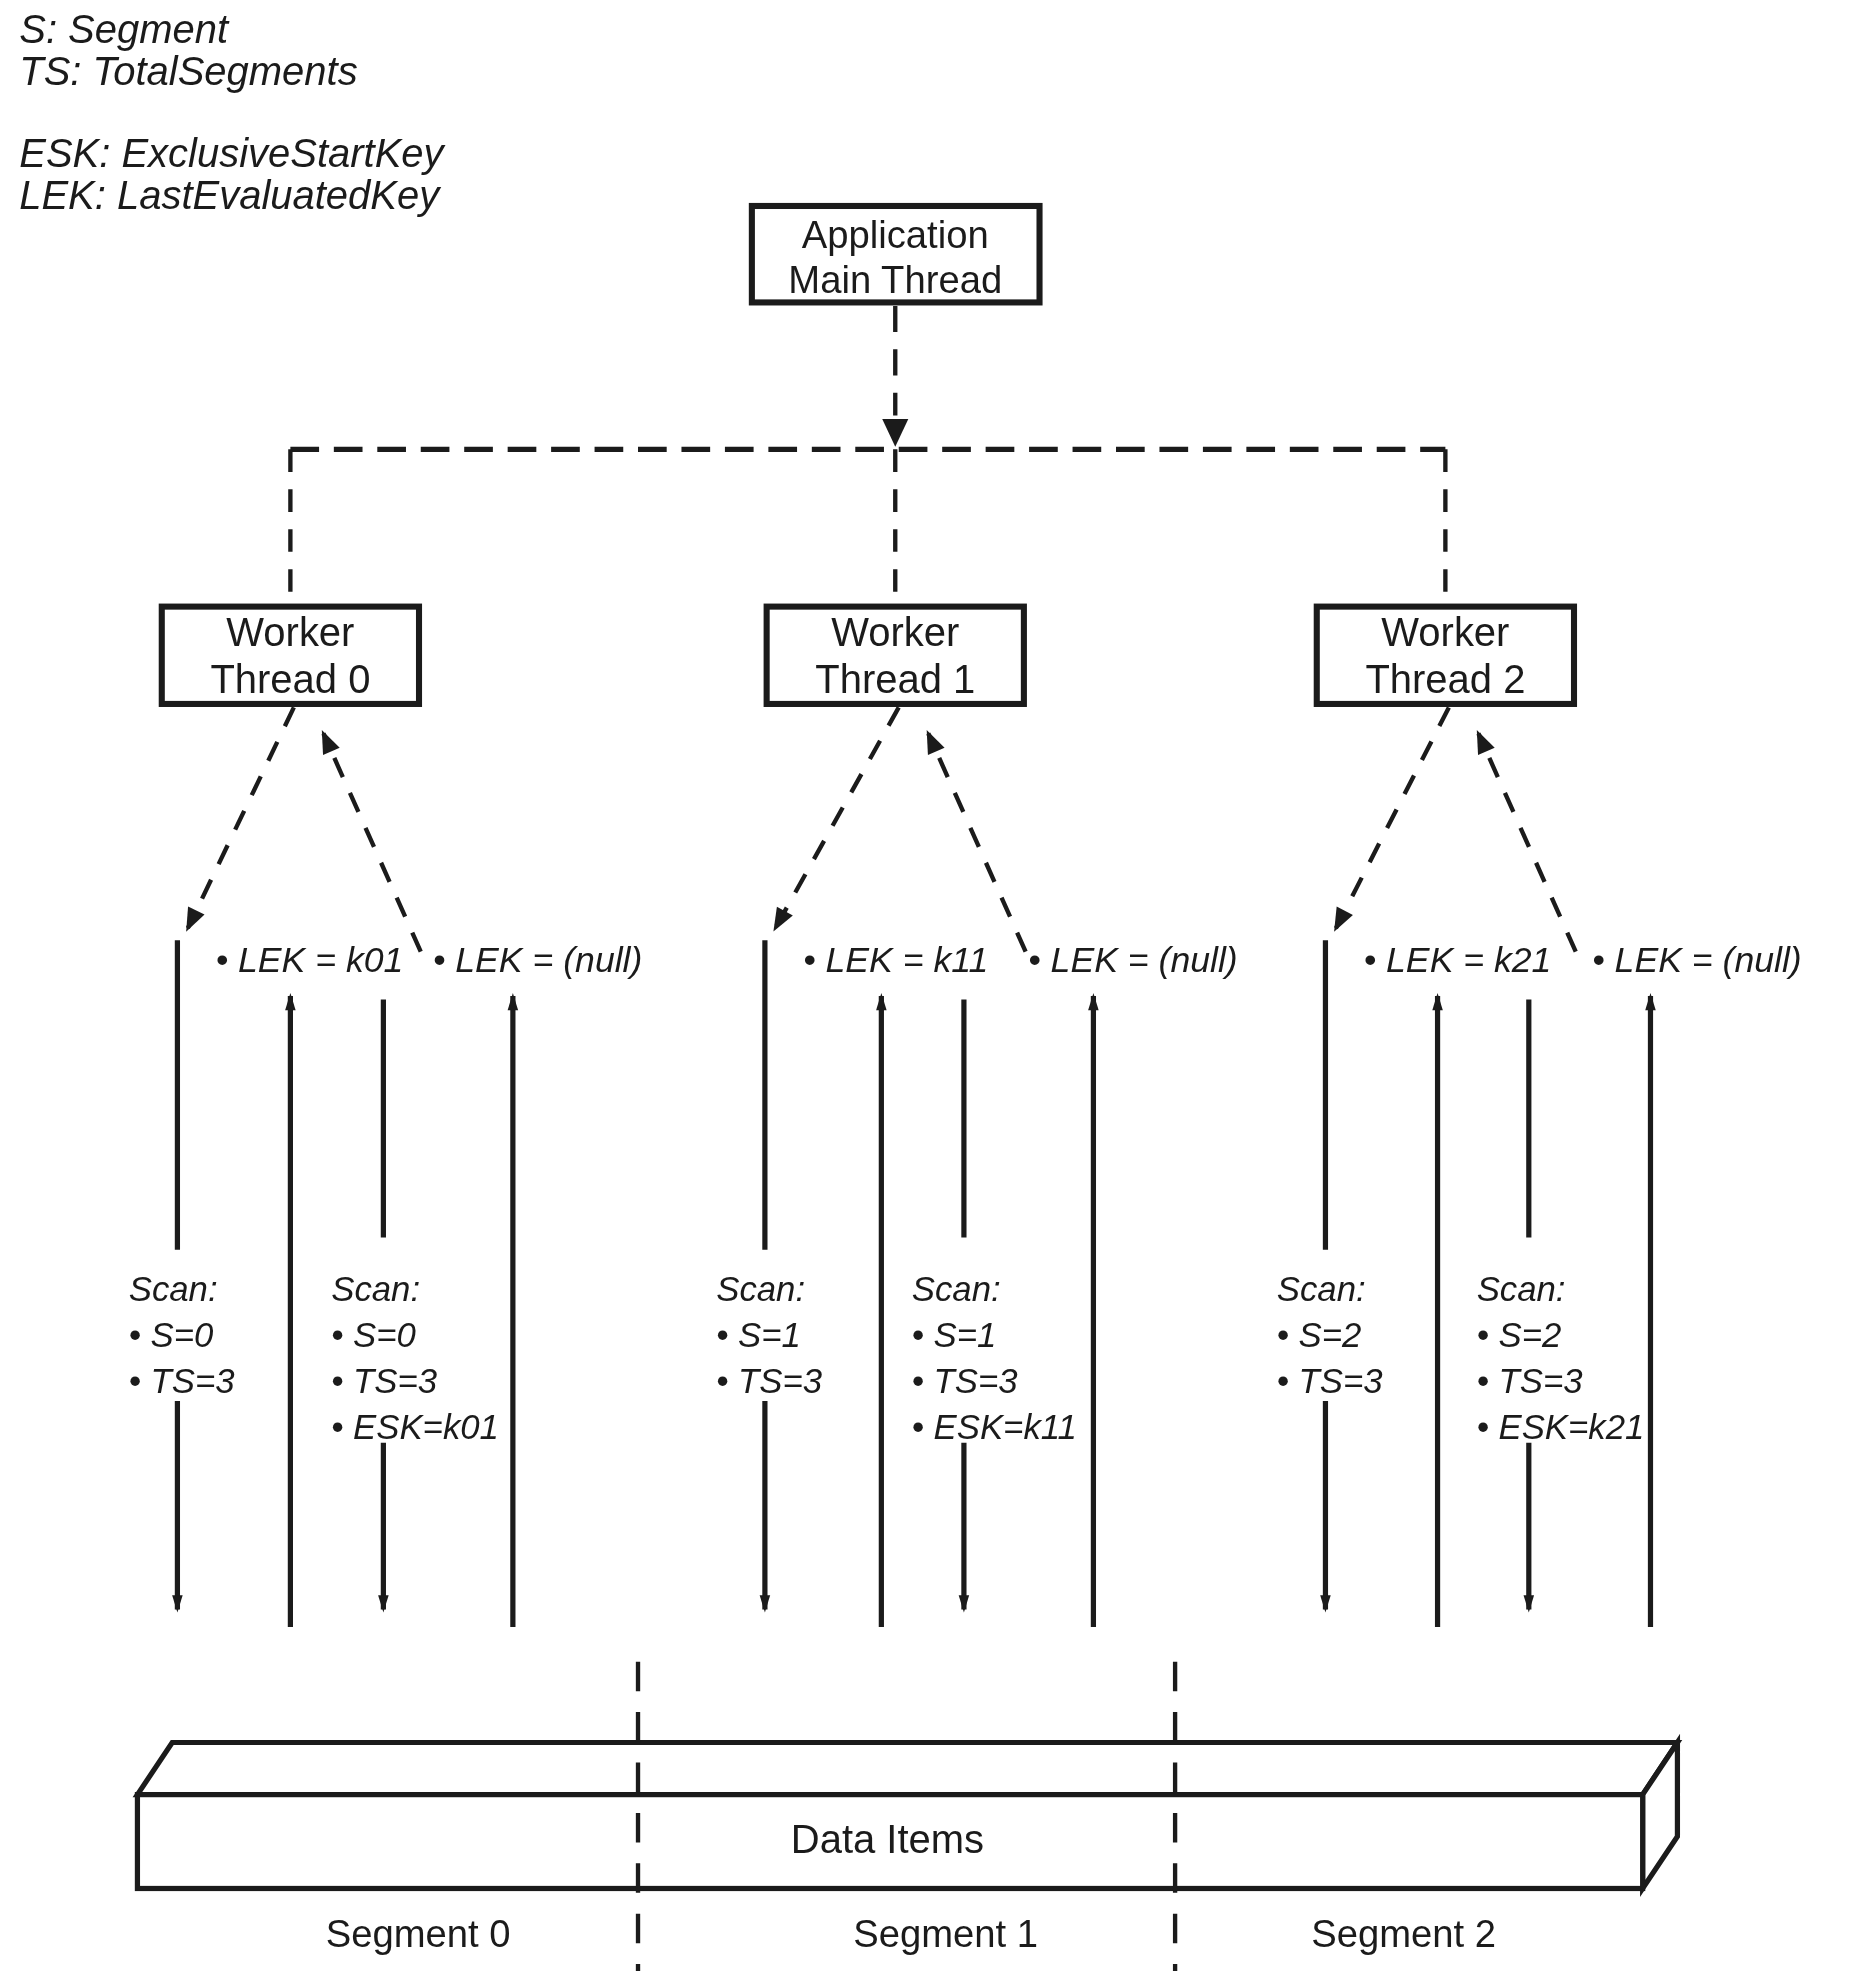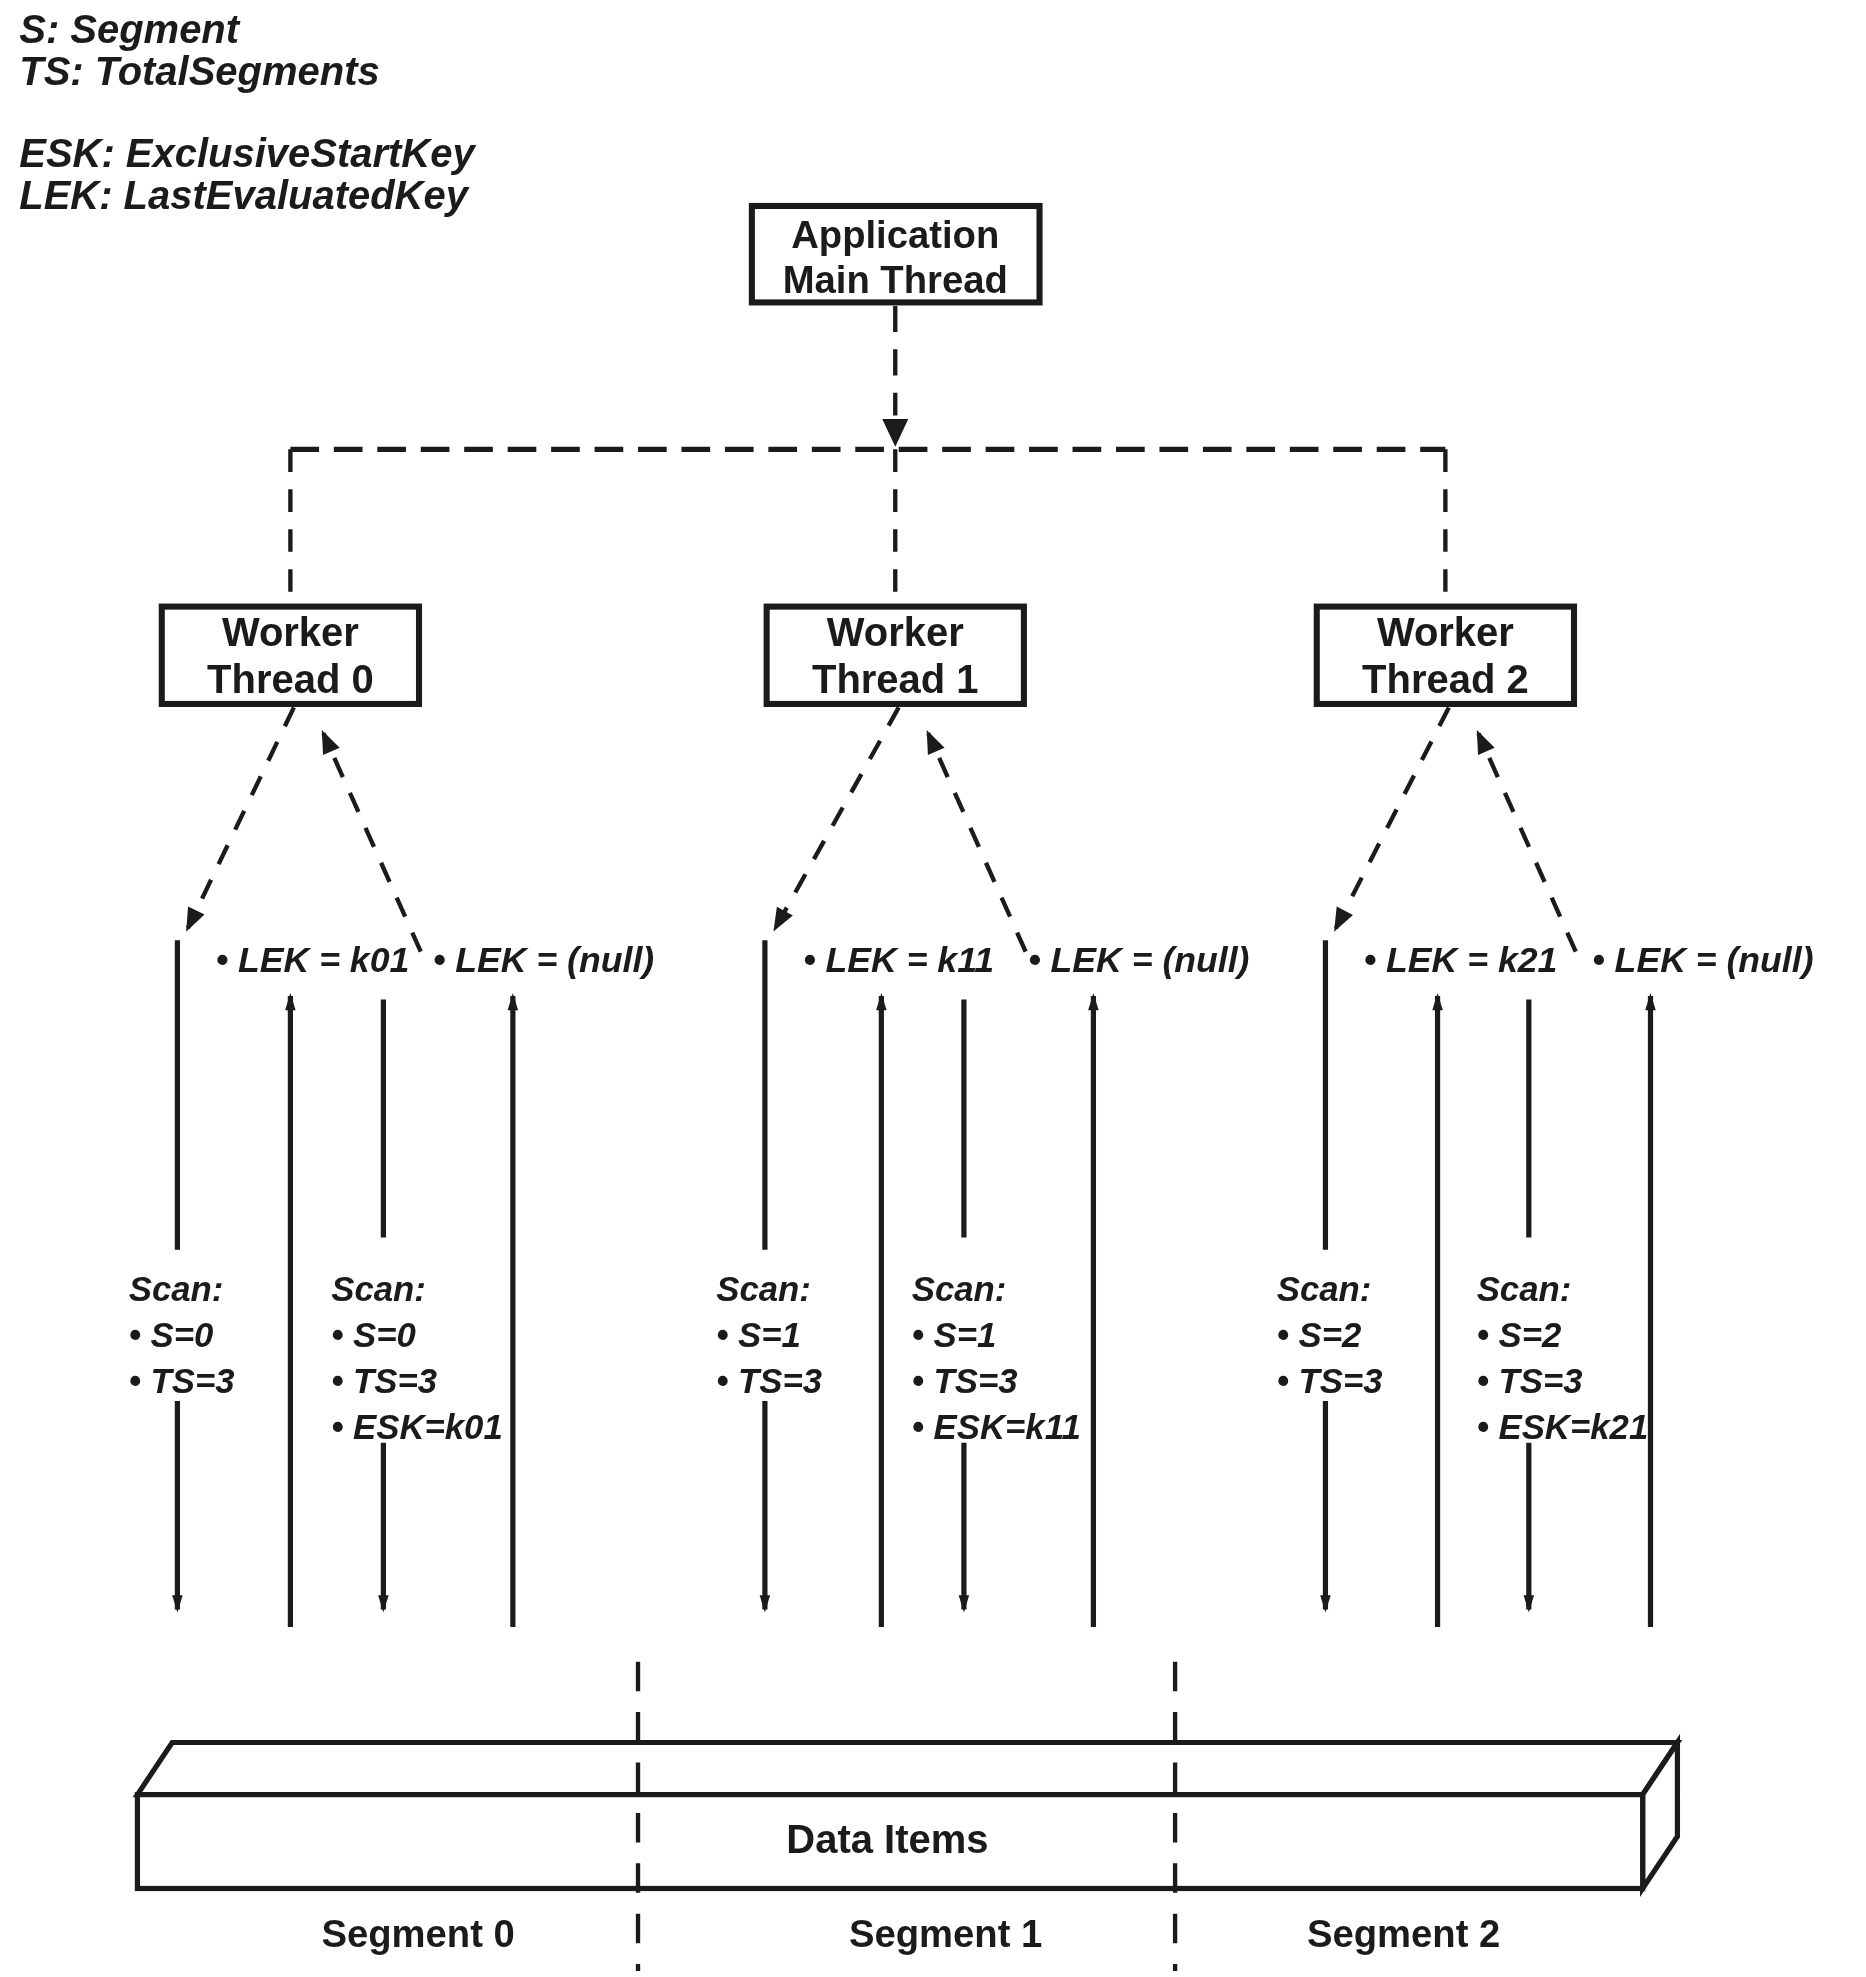--- a/index.html
+++ b/index.html
@@ -1,17 +1,17 @@
 <!DOCTYPE html>
 <html style="--ink: #1b1b1b; --paper: #ffffff;font-size:14px"><head>
 <meta charset="utf-8">
 <style>
   :root { --ink:#1b1b1b; --paper:#ffffff; }
   html,body { margin:0; padding:0; background:var(--paper); }
-  .stage { width:1540px; height:1978px; position:relative; background:var(--paper);font-weight:bold; }
+  .stage { width:1540px; height:1978px; position:relative; background:var(--paper); }
   svg { display:block; }
 
   
   text { font-family:"Liberation Sans", sans-serif; fill:var(--ink); }
   .it     { font-style:italic; }
   .f-legend { font-size:46px; }
   .f-app    { font-size:44px; }
   .f-worker { font-size:46px; }
   .f-lek    { font-size:41px; }
   .f-scan   { font-size:40px; }

